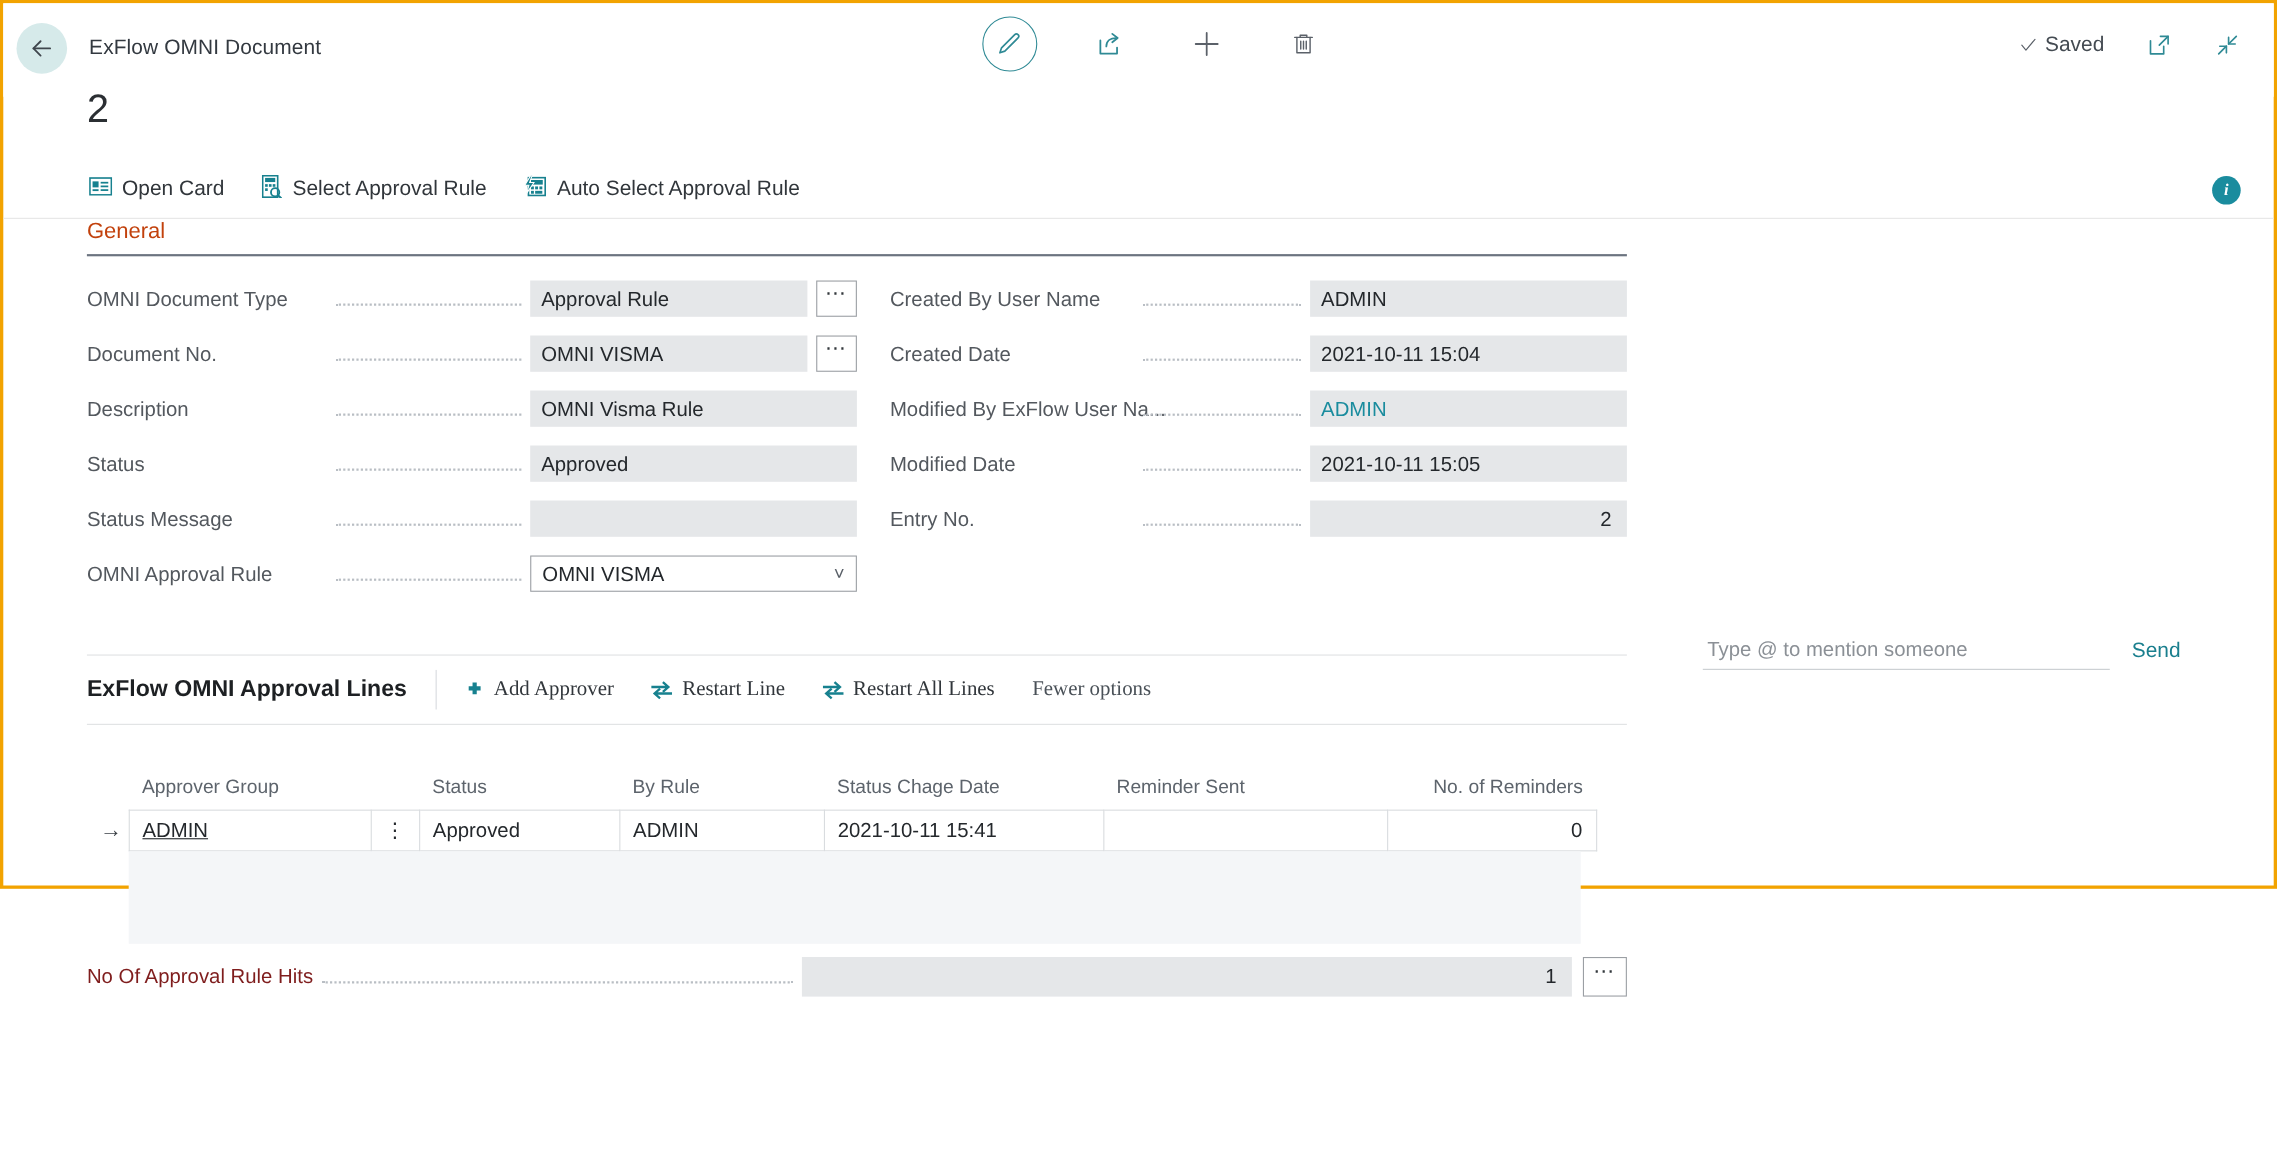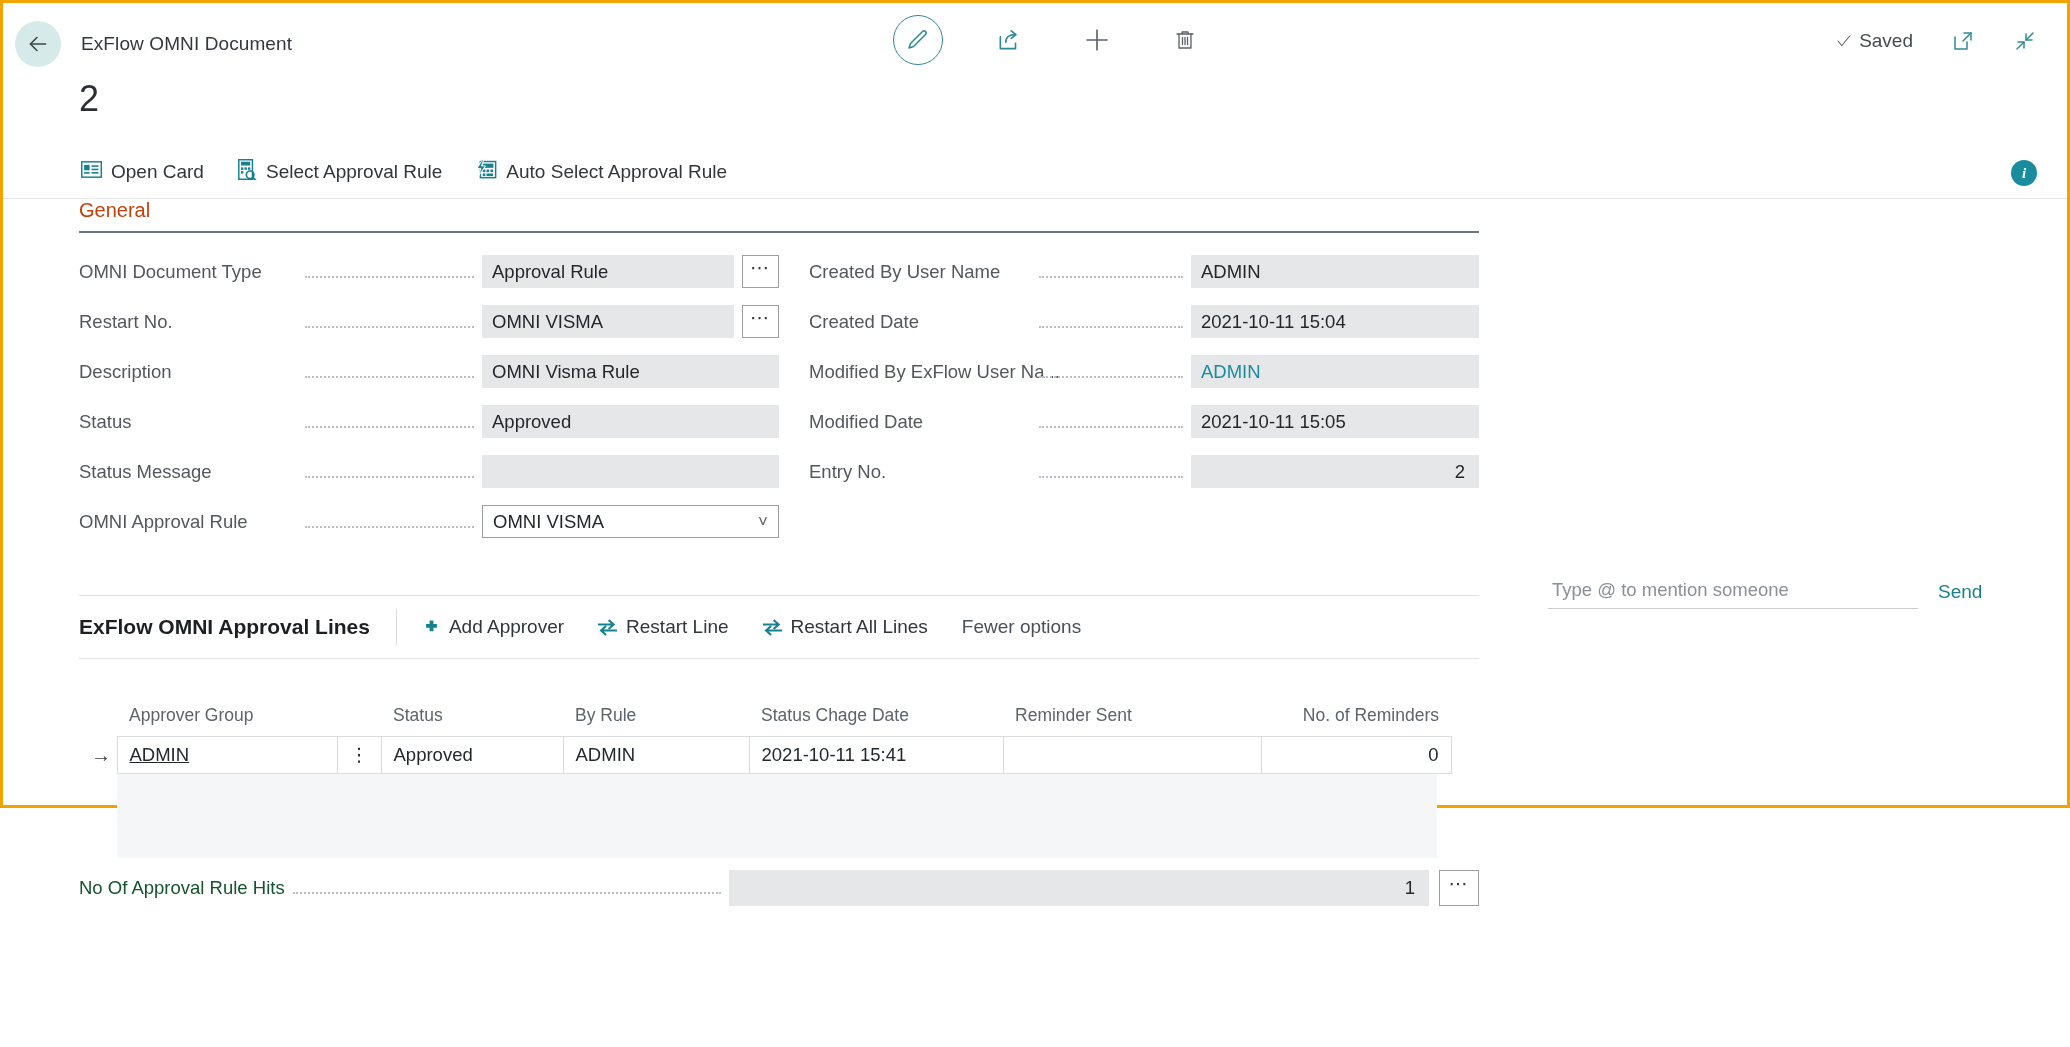--- a/index.html
+++ b/index.html
@@ -143,21 +143,21 @@
   
   .lines-wrap { position: relative; margin-top: 40px; width: 1400px; }
   .lines-sep { height: 1px; background: #dfe1e3; width: 1400px; }
   .lines-bar {
     display: flex; align-items: center; height: 62px; gap: 0;
   }
   .lines-title { font-size: 21px; color: #1d2023; font-weight: 700; }
   .vdiv { width: 1px; height: 36px; background: #d8dade; margin: 0 26px; }
   .lines-action {
     display: flex; align-items: center; gap: 9px;
-    font-size: 19px; color: #31363b; cursor: pointer; margin-right: 34px; white-space: nowrap;
+    font-size: 19px; color: #31363b; cursor: pointer; margin-right: 34px; white-space: nowrap; font-family: Liberation Serif, serif;
   }
   .lines-action.plain { color: #4a5158; }
   .lines-underline { height: 1px; background: #dfe1e3; width: 1400px; }
 
   
   .tbl { margin-top: 46px; width: 1400px; position: relative; }
   .tbl table { border-collapse: collapse; width: 1320px; table-layout: fixed; }
   .tbl th {
     font-size: 17.5px; font-weight: 400; color: #5d646c;
     text-align: left; padding: 0 12px 10px 12px; vertical-align: bottom;
@@ -177,21 +177,21 @@
     width: 44px; background: #bfe8e8; text-align: center;
     border-left: 1px solid #d9dcdf; border-right: 1px solid #d9dcdf;
     color: #3a4046; cursor: pointer; padding: 0;
   }
   .tbl-filler { height: 84px; background: #f4f6f8; width: 1320px; margin-left: 38px; }
 
   
   .footer-field {
     margin-top: 12px; display: flex; align-items: center; width: 1400px;
   }
-  .footer-field .f-label { font-size: 18.5px; color: #14532d; }
+  .footer-field .f-label { font-size: 18.5px; color: #7f1d1d; }
   .footer-input {
     width: 700px; height: 36px; background: #e5e7e9;
     display: flex; align-items: center; justify-content: flex-end;
     padding-right: 14px; font-size: 18.5px; color: #24282c;
   }
   .footer-assist {
     width: 40px; height: 36px; border: 1px solid #9b9fa4; background: #fff;
     display: flex; align-items: center; justify-content: center;
     color: #33383d; font-size: 19px; letter-spacing: 2px; cursor: pointer;
     margin-left: 10px; line-height: 0; padding-bottom: 8px;
@@ -356,21 +356,21 @@
         <div class="col">
 
           <div class="field-row">
             <span class="f-label lw-label">OMNI Document Type</span>
             <span class="dots"></span>
             <span class="f-input lw-input">Approval Rule</span>
             <span class="assist-btn">⋯</span>
           </div>
 
           <div class="field-row">
-            <span class="f-label lw-label">Restart No.</span>
+            <span class="f-label lw-label">Document No.</span>
             <span class="dots"></span>
             <span class="f-input lw-input">OMNI VISMA</span>
             <span class="assist-btn">⋯</span>
           </div>
 
           <div class="field-row">
             <span class="f-label lw-label">Description</span>
             <span class="dots"></span>
             <span class="f-input lw-input-wide">OMNI Visma Rule</span>
           </div>

